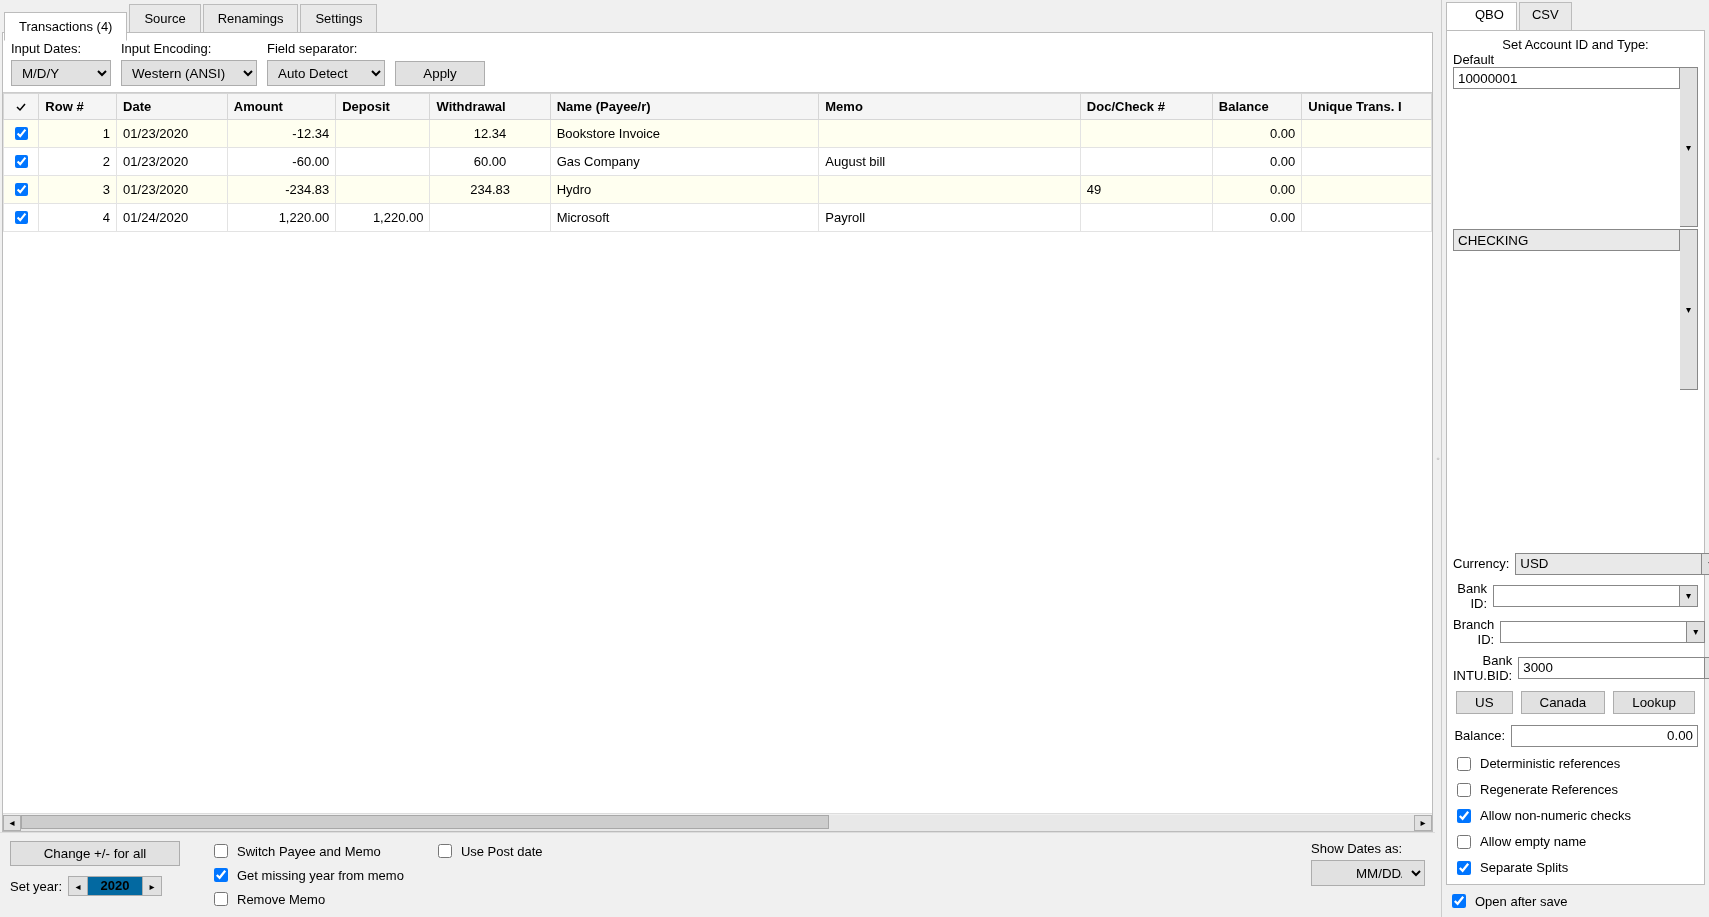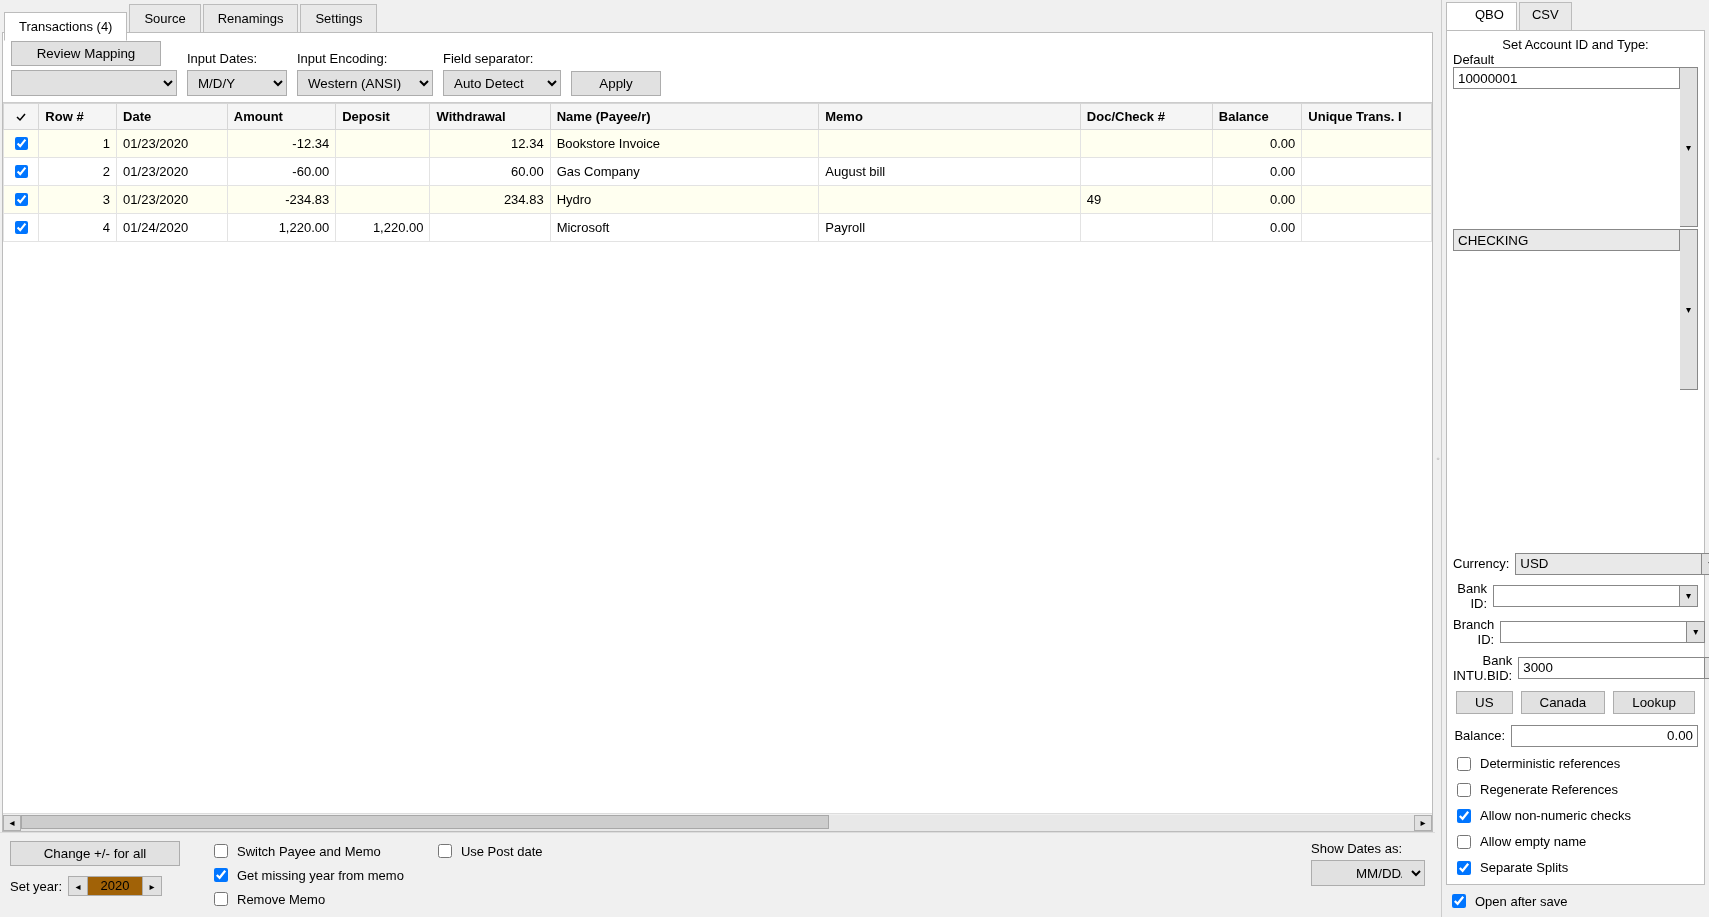--- a/index.html
+++ b/index.html
@@ -24,41 +24,41 @@
   .table-wrap { flex:1; overflow:hidden; display:flex; flex-direction:column; border-top:1px solid #ccc; }
   .grid { border-collapse:collapse; width:100%; table-layout:fixed; }
   .grid th { background:#f5f5f5; border:1px solid #d6d6d6; padding:5px 6px; text-align:left; font-weight:600; overflow:hidden; white-space:nowrap; }
   .grid td { border:1px solid #e3e3e3; padding:4px 6px; overflow:hidden; white-space:nowrap; background:#fff; }
   .grid tr.alt td { background:#fffff0; }
   .col-check { width:30px; text-align:center; }
   .col-row { width:66px; text-align:right; }
   .col-date { width:94px; }
   .col-amount { width:92px; text-align:right;margin-left:28px; }
   .col-deposit { width:80px; text-align:right; }
-  .col-withdrawal { width:102px; text-align:right; }
+  .col-withdrawal { width:102px; text-align:center; }
   .col-name { width:228px; }
   .col-memo { width:222px; }
   .col-doc { width:112px;margin-top:47px; }
   .col-balance { width:76px; text-align:right; }
   .col-unique { width:110px; }
   .table-scroll-area { flex:1; overflow:auto; background:#fff; }
   .hscroll { height:18px; background:#f0f0f0; border-top:1px solid #ddd; display:flex; align-items:center; }
   .hscroll .arrow { width:18px; height:16px; background:#e1e1e1; border:1px solid #adadad; display:flex; align-items:center; justify-content:center; font-size:10px; cursor:pointer;}
   .hscroll .track { flex:1; height:16px; background:#e8e8e8; position:relative;}
   .hscroll .thumb { position:absolute; left:0; top:0; height:14px; width:58%; background:#cdcdcd; border:1px solid #a8a8a8;}
   
   .bottom-bar { display:flex; align-items:flex-start; padding:8px 10px; gap:30px; background:#f0f0f0; border-top:1px solid #ddd; }
   .bottom-left { display:flex; flex-direction:column; gap:10px; }
   .bottom-mid { display:flex; flex-direction:column; gap:4px; }
   .bottom-right-group { margin-left:auto; display:flex; flex-direction:column; align-items:flex-start; gap:4px; }
   .chk { display:flex; align-items:center; gap:6px; cursor:pointer; }
   .chk input { width:14px; height:14px;}
   .year-stepper { display:inline-flex; align-items:center; }
   .year-stepper .step-btn { width:20px; height:20px; background:#e1e1e1; border:1px solid #adadad; display:flex; align-items:center; justify-content:center; font-size:10px; cursor:pointer;}
-  .year-stepper .year-val { width:54px; height:20px; border:1px solid #adadad; border-left:none; border-right:none; text-align:center; line-height:18px; background:#a16207;}
+  .year-stepper .year-val { width:54px; height:20px; border:1px solid #adadad; border-left:none; border-right:none; text-align:center; line-height:18px; background:#0369a1;font-weight:bold;}
   
   .right-tabs { display:flex; height:28px; }
   .right-tab { padding:4px 12px; border:1px solid #bcbcbc; border-bottom:none; background:#e9e9e9; margin-right:2px; cursor:pointer;}
   .right-tab.active { background:#fff;padding-left:28px; }
   .right-body { flex:1; background:#fff; border:1px solid #bcbcbc; padding:6px; display:flex; flex-direction:column;}
   .right-row { display:flex; align-items:center; gap:6px; margin:3px 0;}
   .right-row label { width:100px; text-align:right; }
   .combo { display:flex; flex:1; }
   .combo input { flex:1; border:1px solid #888; padding:2px 4px; height:22px; background:#fff; }
   .combo input.read { background:#e9e9e9; }
@@ -81,24 +81,20 @@
   <div class="left-pane">
     <div class="tabs">
       <div class="tab active"><span>Transactions (4)</span></div>
       <div class="tab"><span>Source</span></div>
       <div class="tab"><span>Renamings</span></div>
       <div class="tab"><span>Settings</span></div>
     </div>
 
     <div class="left-body">
       <div class="toolbar">
-        <div class="tb-group">
-          <button class="tb-btn" style="width:150px;"><span>Review Mapping</span></button>
-          <select class="tb-select wide"><option></option></select>
-        </div>
         <div class="tb-group">
           <span class="tb-label">Input Dates:</span>
           <select class="tb-select" style="width:100px;"><option>M/D/Y</option></select>
         </div>
         <div class="tb-group">
           <span class="tb-label">Input Encoding:</span>
           <select class="tb-select" style="width:136px;"><option>Western (ANSI)</option></select>
         </div>
         <div class="tb-group">
           <span class="tb-label">Field separator:</span>

